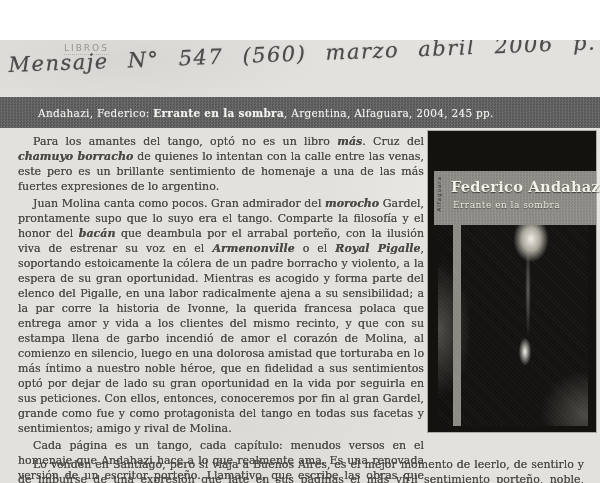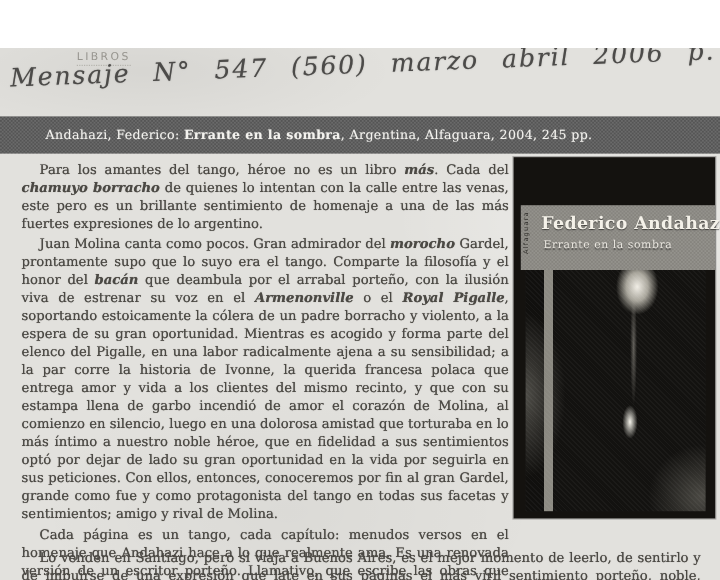--- a/index.html
+++ b/index.html
@@ -102,21 +102,21 @@
 
   <div class="stamp">LIBROS</div>
 
   <div class="handwriting">Mensaje N° 547 (560) marzo abril 2006 p. 57</div>
 
   <div class="header-bar">
     <div class="header-text"><span>Andahazi, Federico: </span><b>Errante en la sombra</b><span>, Argentina, Alfaguara, 2004, 245 pp.</span></div>
   </div>
 
   <div class="text-col">
-      <p class="para"><span>Para los amantes del tango, héroe no es un libro </span><i>más</i><span>. Cada del </span><i>chamuyo borracho</i><span> de quienes lo intentan con la calle entre las venas, este pero es un brillante sentimiento de homenaje a una de las más fuertes expresiones de lo argentino.</span></p>
+      <p class="para"><span>Para los amantes del tango, optó no es un libro </span><i>más</i><span>. Cruz del </span><i>chamuyo borracho</i><span> de quienes lo intentan con la calle entre las venas, este pero es un brillante sentimiento de homenaje a una de las más fuertes expresiones de lo argentino.</span></p>
       <p class="para"><span>Juan Molina canta como pocos. Gran admirador del </span><i>morocho</i><span> Gardel, prontamente supo que lo suyo era el tango. Comparte la filosofía y el honor del </span><i>bacán</i><span> que deambula por el arrabal porteño, con la ilusión viva de estrenar su voz en el </span><i>Armenonville</i><span> o el </span><i>Royal Pigalle</i><span>, soportando estoicamente la cólera de un padre borracho y violento, a la espera de su gran oportunidad. Mientras es acogido y forma parte del elenco del Pigalle, en una labor radicalmente ajena a su sensibilidad; a la par corre la historia de Ivonne, la querida francesa polaca que entrega amor y vida a los clientes del mismo recinto, y que con su estampa llena de garbo incendió de amor el corazón de Molina, al comienzo en silencio, luego en una dolorosa amistad que torturaba en lo más íntimo a nuestro noble héroe, que en fidelidad a sus sentimientos optó por dejar de lado su gran oportunidad en la vida por seguirla en sus peticiones. Con ellos, entonces, conoceremos por fin al gran Gardel, grande como fue y como protagonista del tango en todas sus facetas y sentimientos; amigo y rival de Molina.</span></p>
       <p class="para"><span>Cada página es un tango, cada capítulo: menudos versos en el homenaje que Andahazi hace a lo que realmente ama. Es una renovada versión de un escritor porteño. Llamativo, que escribe las obras que deben ser escritas y que ofrece en estas ágiles líneas un capítulo vivo, poderoso, que nos deja con ganas de Buenos Aires, de sus calles y su pasión.</span></p>
     </div>
 
   <div class="cover">
     <div class="cover-band">
       <div class="cover-spine">Alfaguara</div>
       <div class="cover-author">Federico Andahazi</div>
       <div class="cover-title">Errante en la sombra</div>
     </div>

